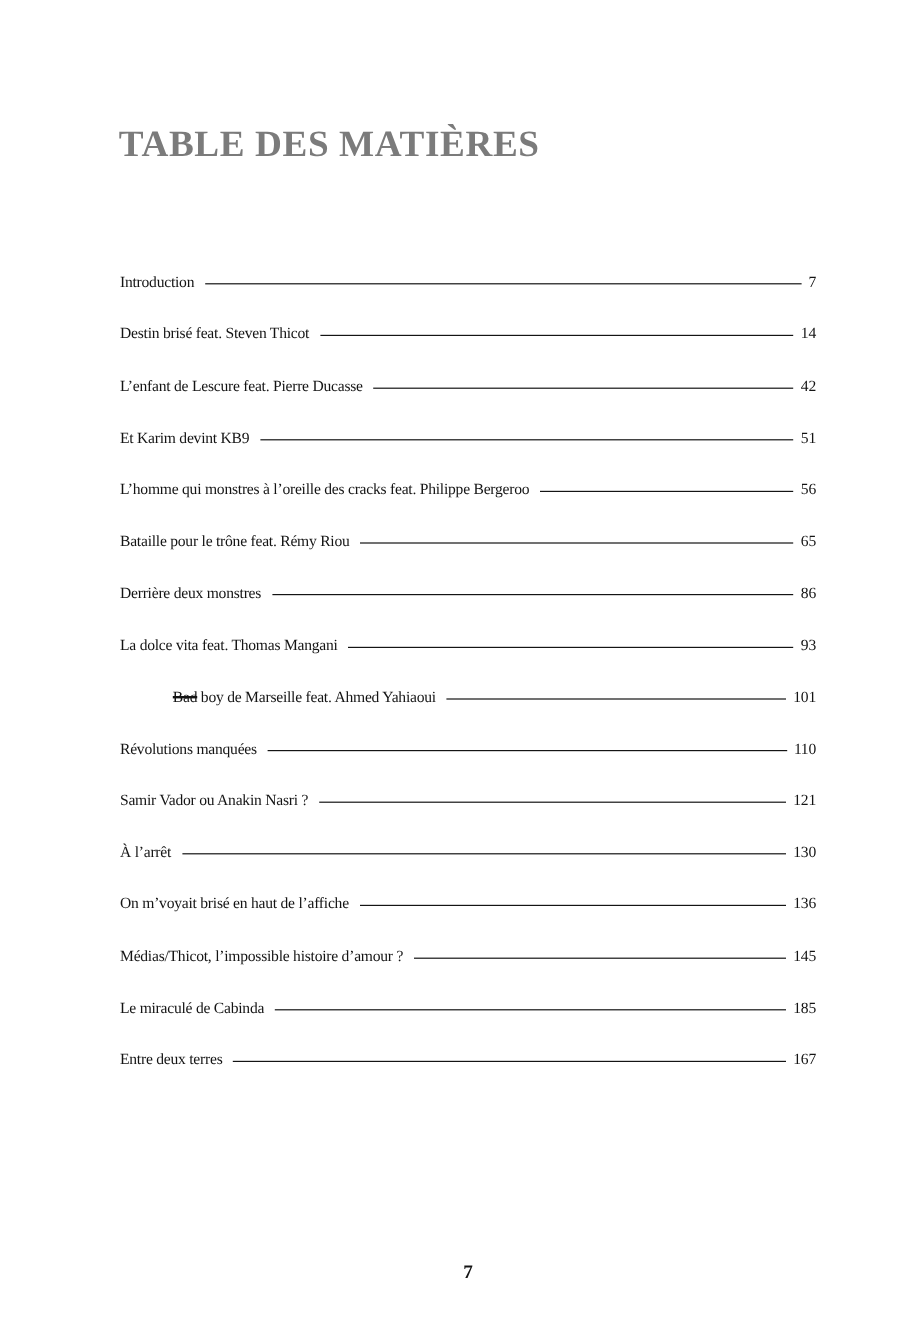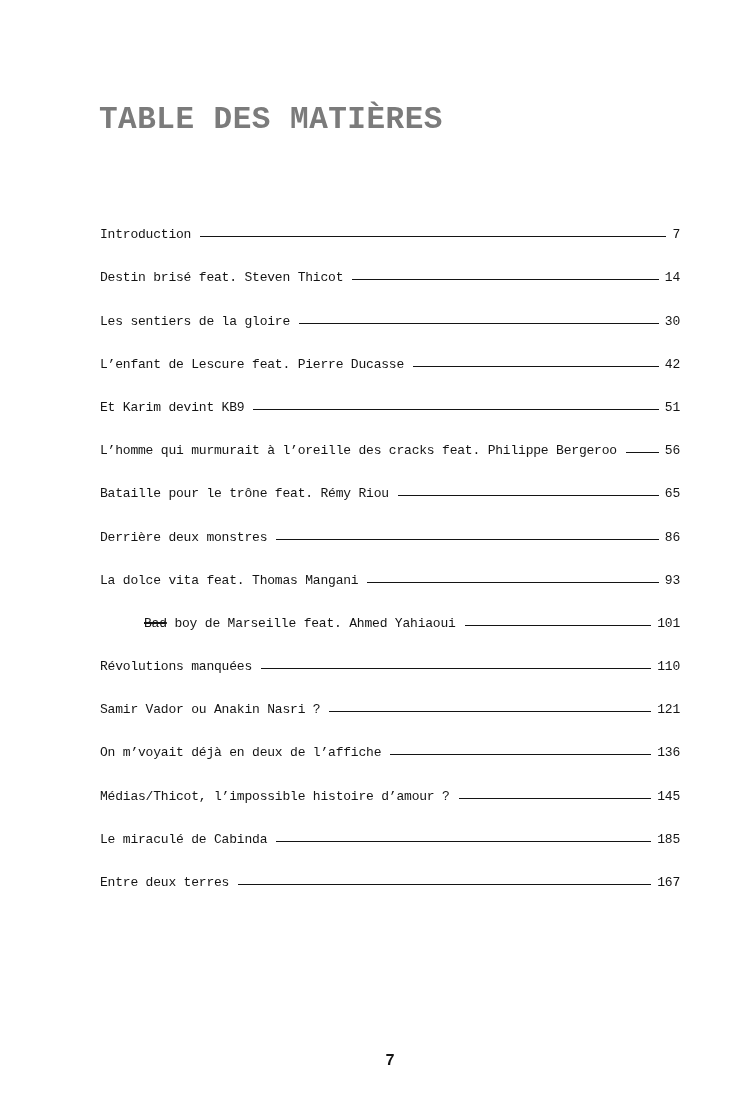--- a/index.html
+++ b/index.html
@@ -5,21 +5,21 @@
   html, body {
     margin: 0;
     padding: 0;
     background: #ffffff;
   }
   .page {
     position: relative;
     width: 756px;
     height: 1109px;
     background: #ffffff;
-    font-family: Liberation Mono, monospace;
+    font-family: Liberation Serif, serif;
     color: #141414;
     overflow: hidden;
   }
   .doc-title {
     position: absolute;
     left: 99px;
     top: 103px;
     margin: 0;
     font-size: 31px;
     line-height: 1.1;
@@ -86,40 +86,35 @@
     <span class="leader"></span>
     <span class="entry-page">7</span>
   </div>
 
   <div class="entry">
     <span class="entry-title"><span class="title-text">Destin brisé feat. Steven Thicot</span></span>
     <span class="leader"></span>
     <span class="entry-page">14</span>
   </div>
 
-  <div class="entry">
-    <span class="entry-title"><span class="title-text">Les sentiers de la gloire</span></span>
-    <span class="leader"></span>
-    <span class="entry-page">30</span>
-  </div>
 
   <div class="entry">
     <span class="entry-title"><span class="title-text">L’enfant de Lescure feat. Pierre Ducasse</span></span>
     <span class="leader"></span>
     <span class="entry-page">42</span>
   </div>
 
   <div class="entry">
     <span class="entry-title"><span class="title-text">Et Karim devint KB9</span></span>
     <span class="leader"></span>
     <span class="entry-page">51</span>
   </div>
 
   <div class="entry">
-    <span class="entry-title"><span class="title-text">L’homme qui murmurait à l’oreille des cracks feat. Philippe Bergeroo</span></span>
+    <span class="entry-title"><span class="title-text">L’homme qui monstres à l’oreille des cracks feat. Philippe Bergeroo</span></span>
     <span class="leader"></span>
     <span class="entry-page">56</span>
   </div>
 
   <div class="entry">
     <span class="entry-title"><span class="title-text">Bataille pour le trône feat. Rémy Riou</span></span>
     <span class="leader"></span>
     <span class="entry-page">65</span>
   </div>
 
@@ -147,23 +142,28 @@
     <span class="leader"></span>
     <span class="entry-page">110</span>
   </div>
 
   <div class="entry">
     <span class="entry-title"><span class="title-text">Samir Vador ou Anakin Nasri ?</span></span>
     <span class="leader"></span>
     <span class="entry-page">121</span>
   </div>
 
+  <div class="entry">
+    <span class="entry-title"><span class="title-text">À l’arrêt</span></span>
+    <span class="leader"></span>
+    <span class="entry-page">130</span>
+  </div>
 
   <div class="entry">
-    <span class="entry-title"><span class="title-text">On m’voyait déjà en deux de l’affiche</span></span>
+    <span class="entry-title"><span class="title-text">On m’voyait brisé en haut de l’affiche</span></span>
     <span class="leader"></span>
     <span class="entry-page">136</span>
   </div>
 
   <div class="entry">
     <span class="entry-title"><span class="title-text">Médias/Thicot, l’impossible histoire d’amour ?</span></span>
     <span class="leader"></span>
     <span class="entry-page">145</span>
   </div>
 

